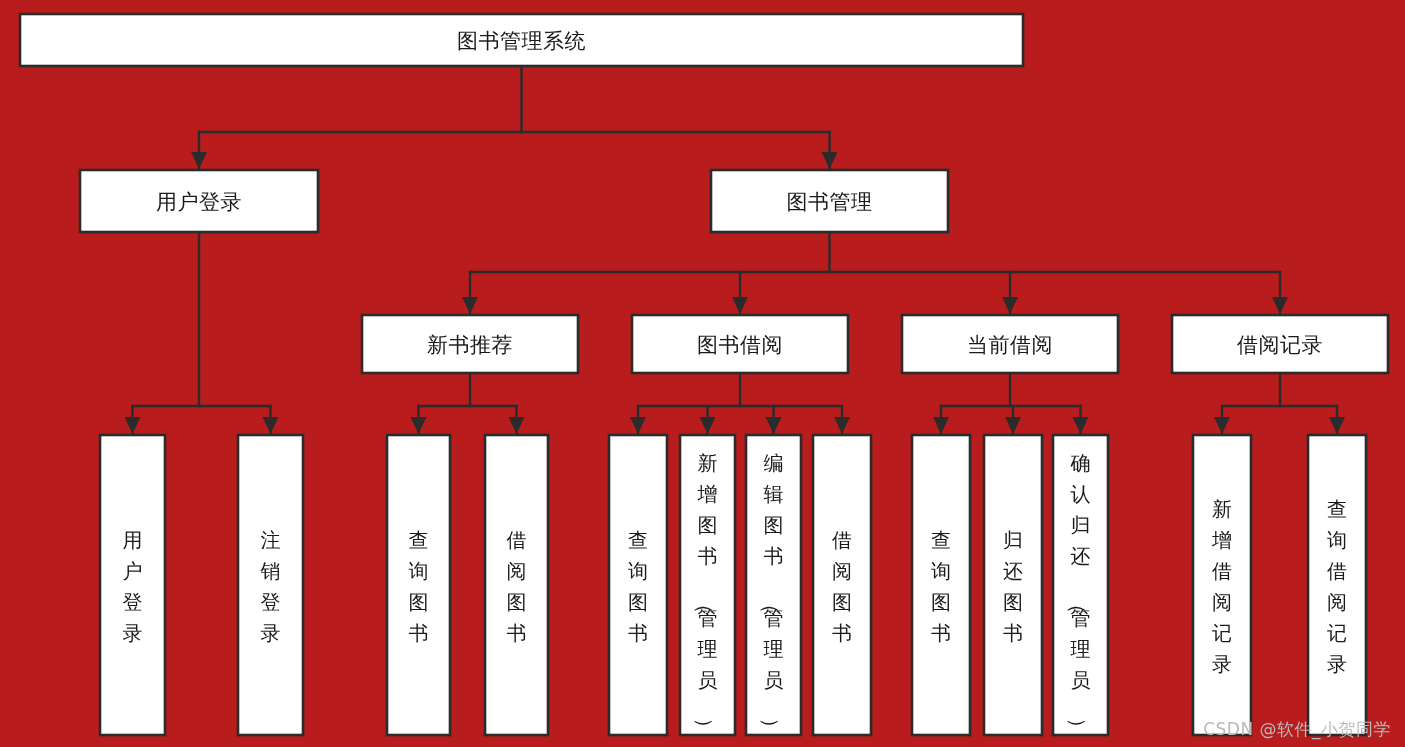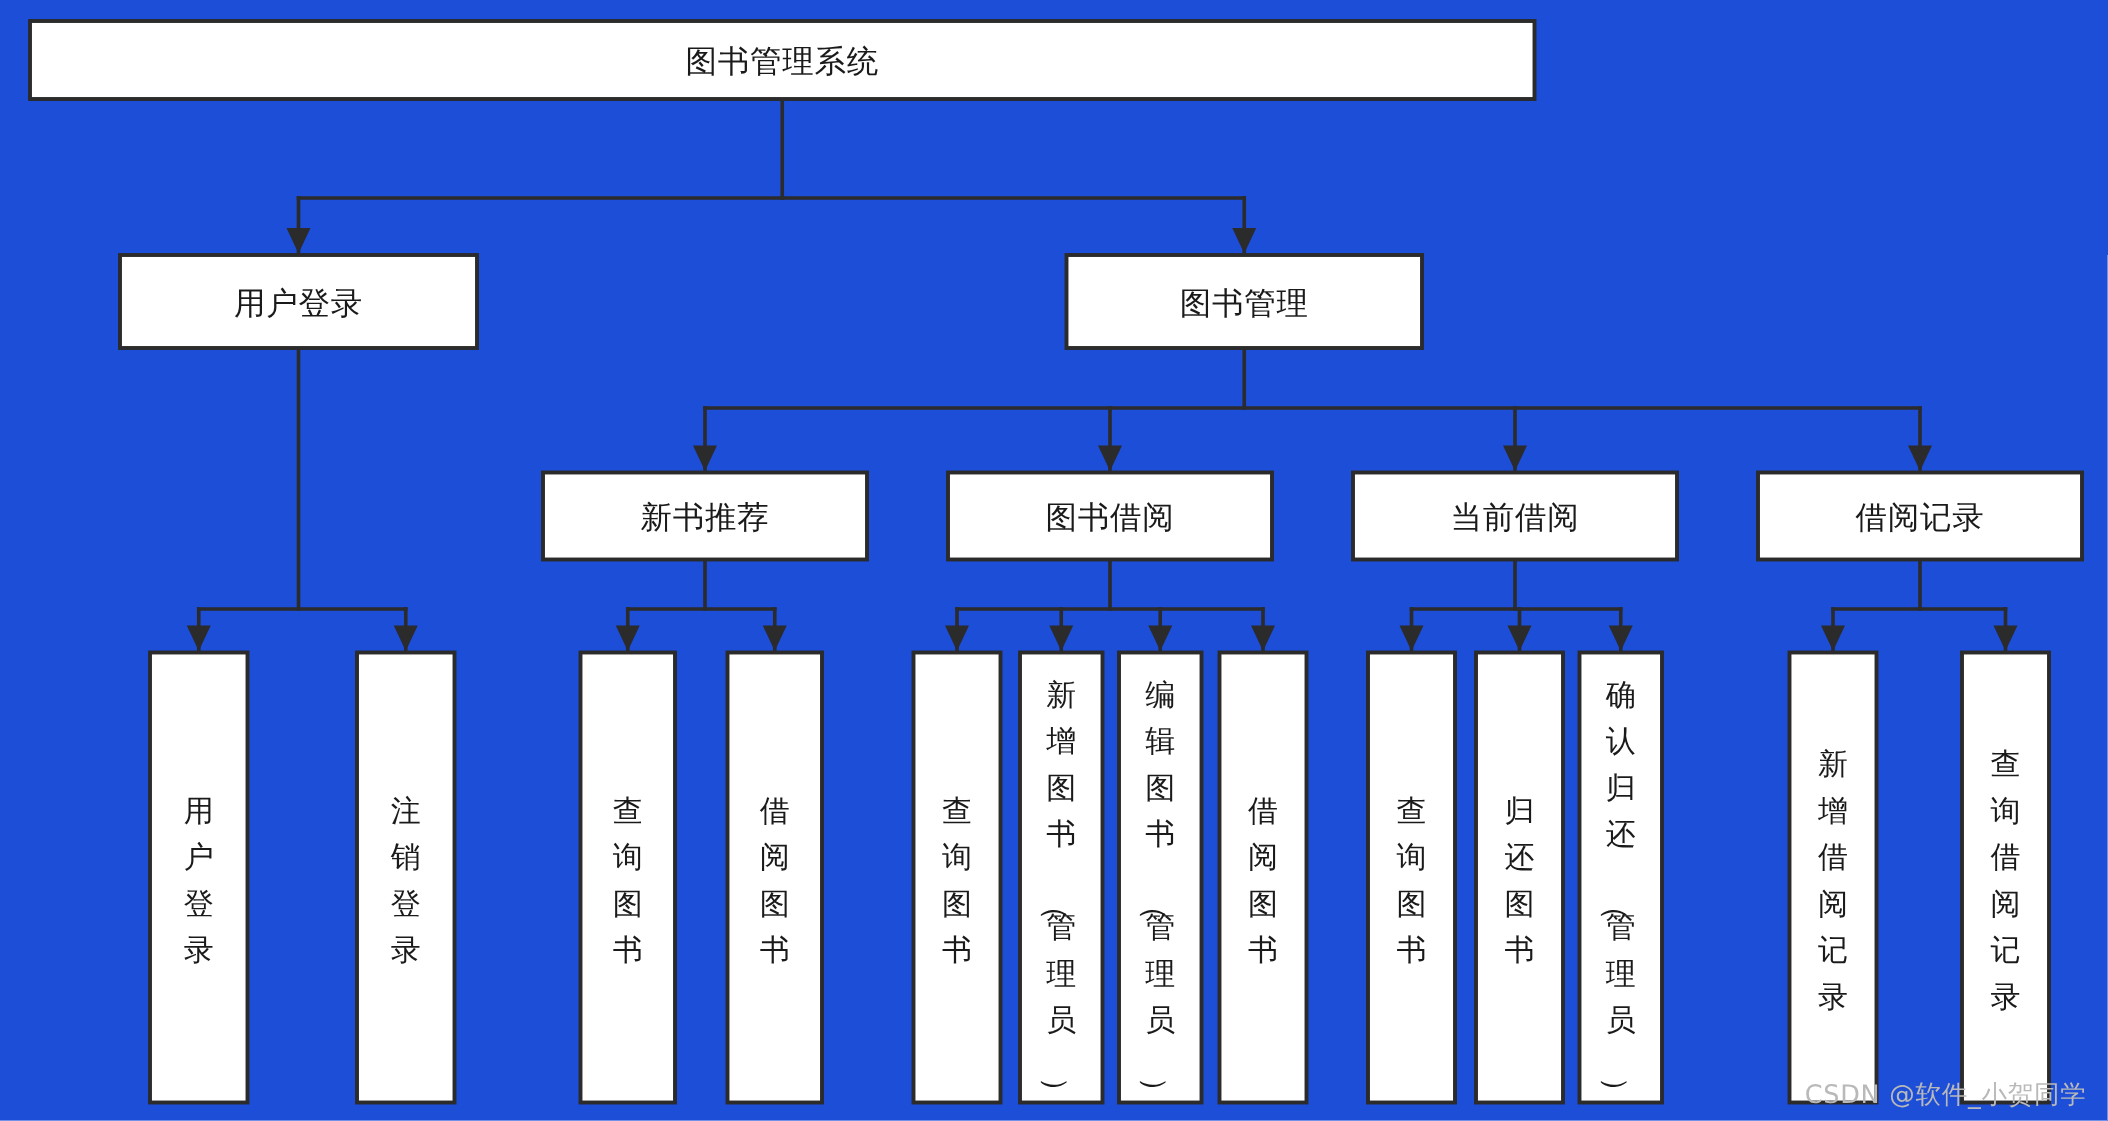--- a/index.html
+++ b/index.html
@@ -11,21 +11,21 @@
   body {
     font-family: "DejaVu Sans", "Liberation Sans", sans-serif;
     width: 1405px;
     height: 747px;
     overflow: hidden;
   }
   #diagram-root {
     position: relative;
     width: 1405px;
     height: 747px;
-    background: #1d4ed8;
+    background: #b91c1c;
   }
   svg.diagram-canvas {
     position: absolute;
     top: 0;
     left: 0;
     width: 1405px;
     height: 747px;
     display: block;
   }
   .node-rect {

